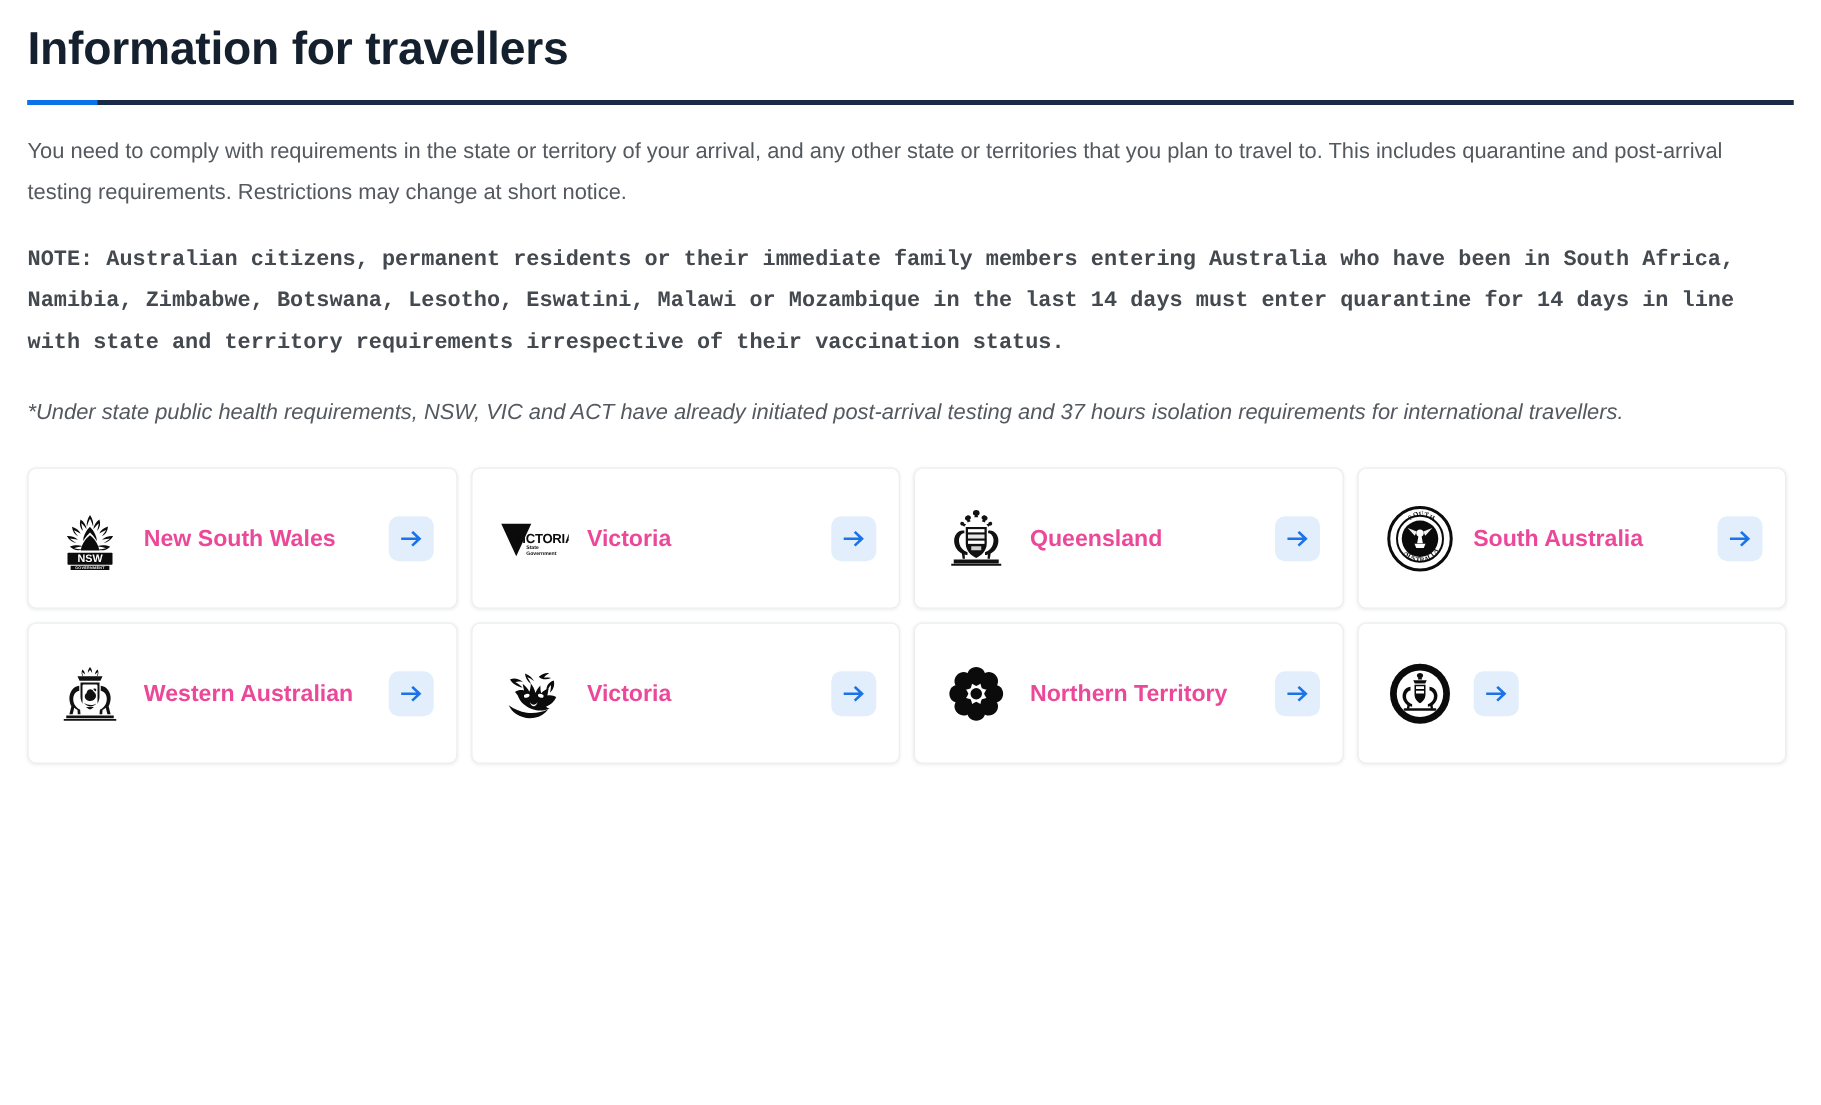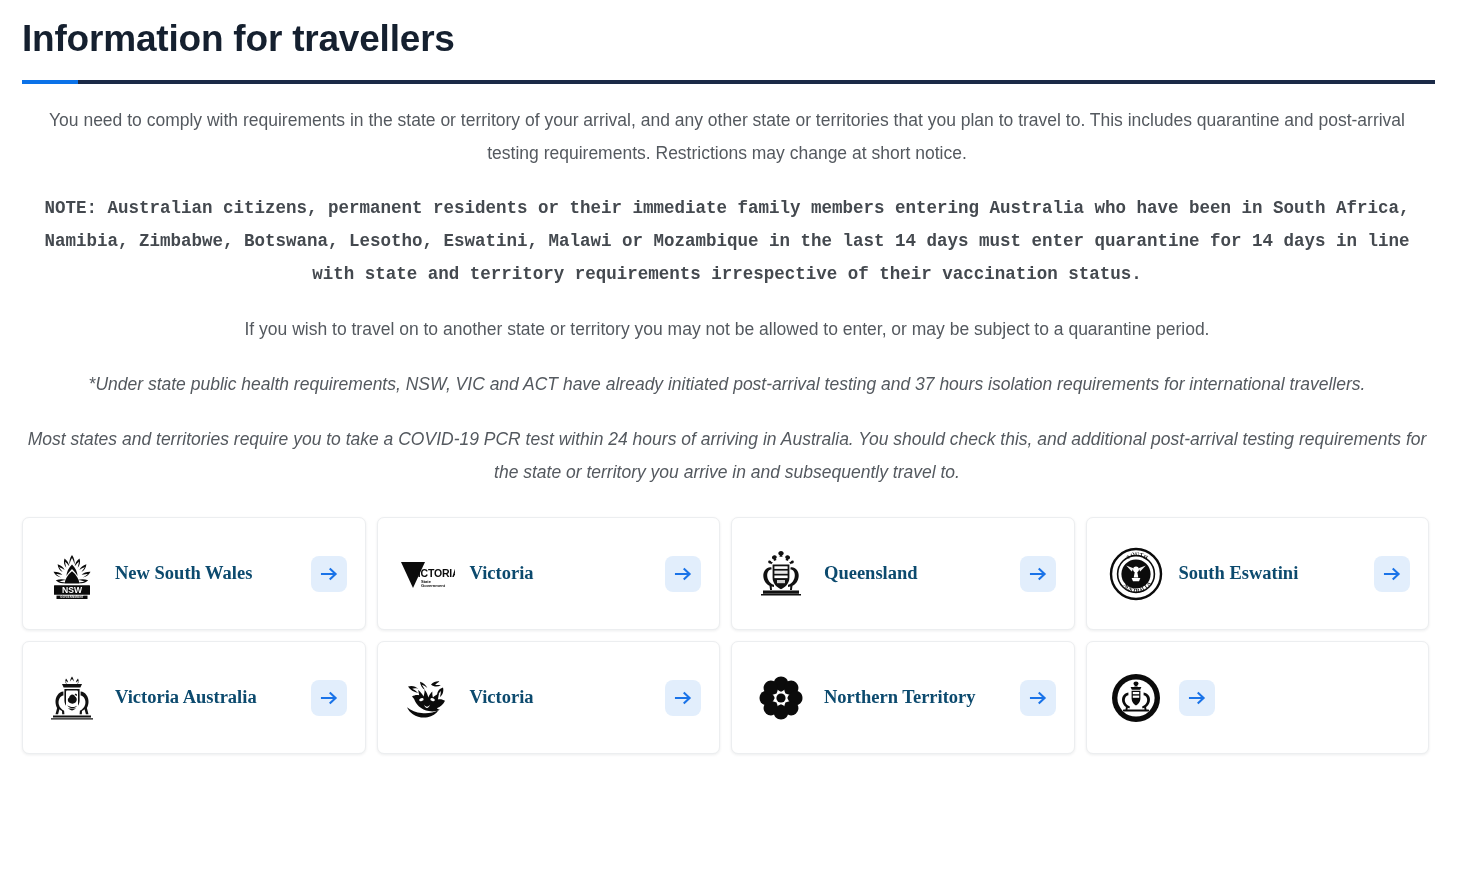--- a/index.html
+++ b/index.html
@@ -45,21 +45,20 @@
     background: #0b72e8;
   }
 
   
   .body-text p {
     margin: 0 0 22px 0;
     font-size: 17.5px;
     line-height: 33px;
     color: #54595f;
     max-width: 1410px;
-    text-align: center;
   }
   .body-text p.strong {
     font-weight: 700;
     color: #44494f;
     font-family: Liberation Mono, monospace;
   }
   .body-text p.italic {
     font-style: italic;
     color: #54595f;
   }
@@ -90,22 +89,22 @@
     display: flex;
     align-items: center;
     justify-content: center;
   }
   .logo-box svg { display: block; }
   .card-label {
     flex: 1;
     font-size: 18.5px;
     line-height: 27px;
     font-weight: 700;
-    color: #0c4a6e;
-    font-family: Liberation Serif, serif;
+    color: #ec4899;
+    font-family: Liberation Sans, sans-serif;
   }
   .arrow-btn {
     width: 36px;
     min-width: 36px;
     height: 36px;
     border-radius: 8px;
     background: #e2eefc;
     display: flex;
     align-items: center;
     justify-content: center;
@@ -119,23 +118,21 @@
 <body>
 
 <div class="page">
 
   <h1 class="page-title">Information for travellers</h1>
   <div class="title-rule"></div>
 
   <div class="body-text">
     <p>You need to comply with requirements in the state or territory of your arrival, and any other state or territories that you plan to travel to. This includes quarantine and post-arrival testing requirements. Restrictions may change at short notice.</p>
     <p class="strong">NOTE: Australian citizens, permanent residents or their immediate family members entering Australia who have been in South Africa, Namibia, Zimbabwe, Botswana, Lesotho, Eswatini, Malawi or Mozambique in the last 14 days must enter quarantine for 14 days in line with state and territory requirements irrespective of their vaccination status.</p>
-    <p>If you wish to travel on to another state or territory you may not be allowed to enter, or may be subject to a quarantine period.</p>
     <p class="italic">*Under state public health requirements, NSW, VIC and ACT have already initiated post-arrival testing and 37 hours isolation requirements for international travellers.</p>
-    <p class="italic">Most states and territories require you to take a COVID-19 PCR test within 24 hours of arriving in Australia. You should check this, and additional post-arrival testing requirements for the state or territory you arrive in and subsequently travel to.</p>
   </div>
 
   <div class="card-grid">
 
     <div class="state-card">
       <span class="logo-box">
         <svg width="54" height="54" viewBox="0 0 54 54">
           <g fill="#0b0b0b">
             <path d="M27 8c2.2 3 2.9 6.5 2.5 9.4C28.6 14 27.6 12 27 11c-.6 1-1.6 3-2.5 6.4C24.1 14.5 24.8 11 27 8z"></path>
             <path d="M19.5 11.6c2.9 2 4.4 5 4.8 7.7-1.9-2.5-3.4-3.9-4.3-4.6.2 1.1.5 3.1 1.3 6-2.2-2.4-3-5.6-1.8-9.1z"></path>
@@ -257,21 +254,21 @@
             <text x="19.8" y="43.8" transform="rotate(20 19.8 43.8)">S</text>
             <text x="23.2" y="45.1" transform="rotate(9 23.2 45.1)">T</text>
             <text x="26.8" y="45.6" transform="rotate(-2 26.8 45.6)">R</text>
             <text x="30.6" y="45.2" transform="rotate(-14 30.6 45.2)">A</text>
             <text x="34" y="43.8" transform="rotate(-26 34 43.8)">L</text>
             <text x="37" y="41.6" transform="rotate(-38 37 41.6)">I</text>
             <text x="39.2" y="39.2" transform="rotate(-48 39.2 39.2)">A</text>
           </g>
         </svg>
       </span>
-      <span class="card-label">South Eswatini</span>
+      <span class="card-label">South Australia</span>
       <button class="arrow-btn">
         <span>
           <svg width="20" height="20" viewBox="0 0 20 20">
             <path d="M3 10h13M11.5 5.2L16.6 10l-5.1 4.8" fill="none" stroke="#1a73e8" stroke-width="2.1" stroke-linecap="square"></path>
           </svg>
         </span>
       </button>
     </div>
 
     <div class="state-card">
@@ -297,21 +294,21 @@
           </g>
 
           <g fill="#111111">
             <path d="M18.4 18.6c-2.4.2-4.4 1.5-5.8 3.3-1.5 2-2.2 4.6-2.1 7 .1 2.3.7 4.4 1.6 6l-1.6 6.4h2.6l1.3-5.1c.8.8 1.7 1.4 2.6 1.8l.2 3.3h2.2l-.3-3.5c-2.4-1.2-4.4-3.4-5.2-6.1-.6-2.1-.4-4.5.6-6.3.8-1.5 2.2-2.6 3.9-2.9v-3.9z"></path>
             <path d="M35.6 18.6c2.4.2 4.4 1.5 5.8 3.3 1.5 2 2.2 4.6 2.1 7-.1 2.3-.7 4.4-1.6 6l1.6 6.4h-2.6l-1.3-5.1c-.8.8-1.7 1.4-2.6 1.8l-.2 3.3h-2.2l.3-3.5c2.4-1.2 4.4-3.4 5.2-6.1.6-2.1.4-4.5-.6-6.3-.8-1.5-2.2-2.6-3.9-2.9v-3.9z"></path>
             <path d="M8 42.4h38v2.2H8z"></path>
             <path d="M6 45.2h42v1.3H6z"></path>
           </g>
         </svg>
       </span>
-      <span class="card-label">Victoria Australia</span>
+      <span class="card-label">Western Australian</span>
       <button class="arrow-btn">
         <span>
           <svg width="20" height="20" viewBox="0 0 20 20">
             <path d="M3 10h13M11.5 5.2L16.6 10l-5.1 4.8" fill="none" stroke="#1a73e8" stroke-width="2.1" stroke-linecap="square"></path>
           </svg>
         </span>
       </button>
     </div>
 
     <div class="state-card">

